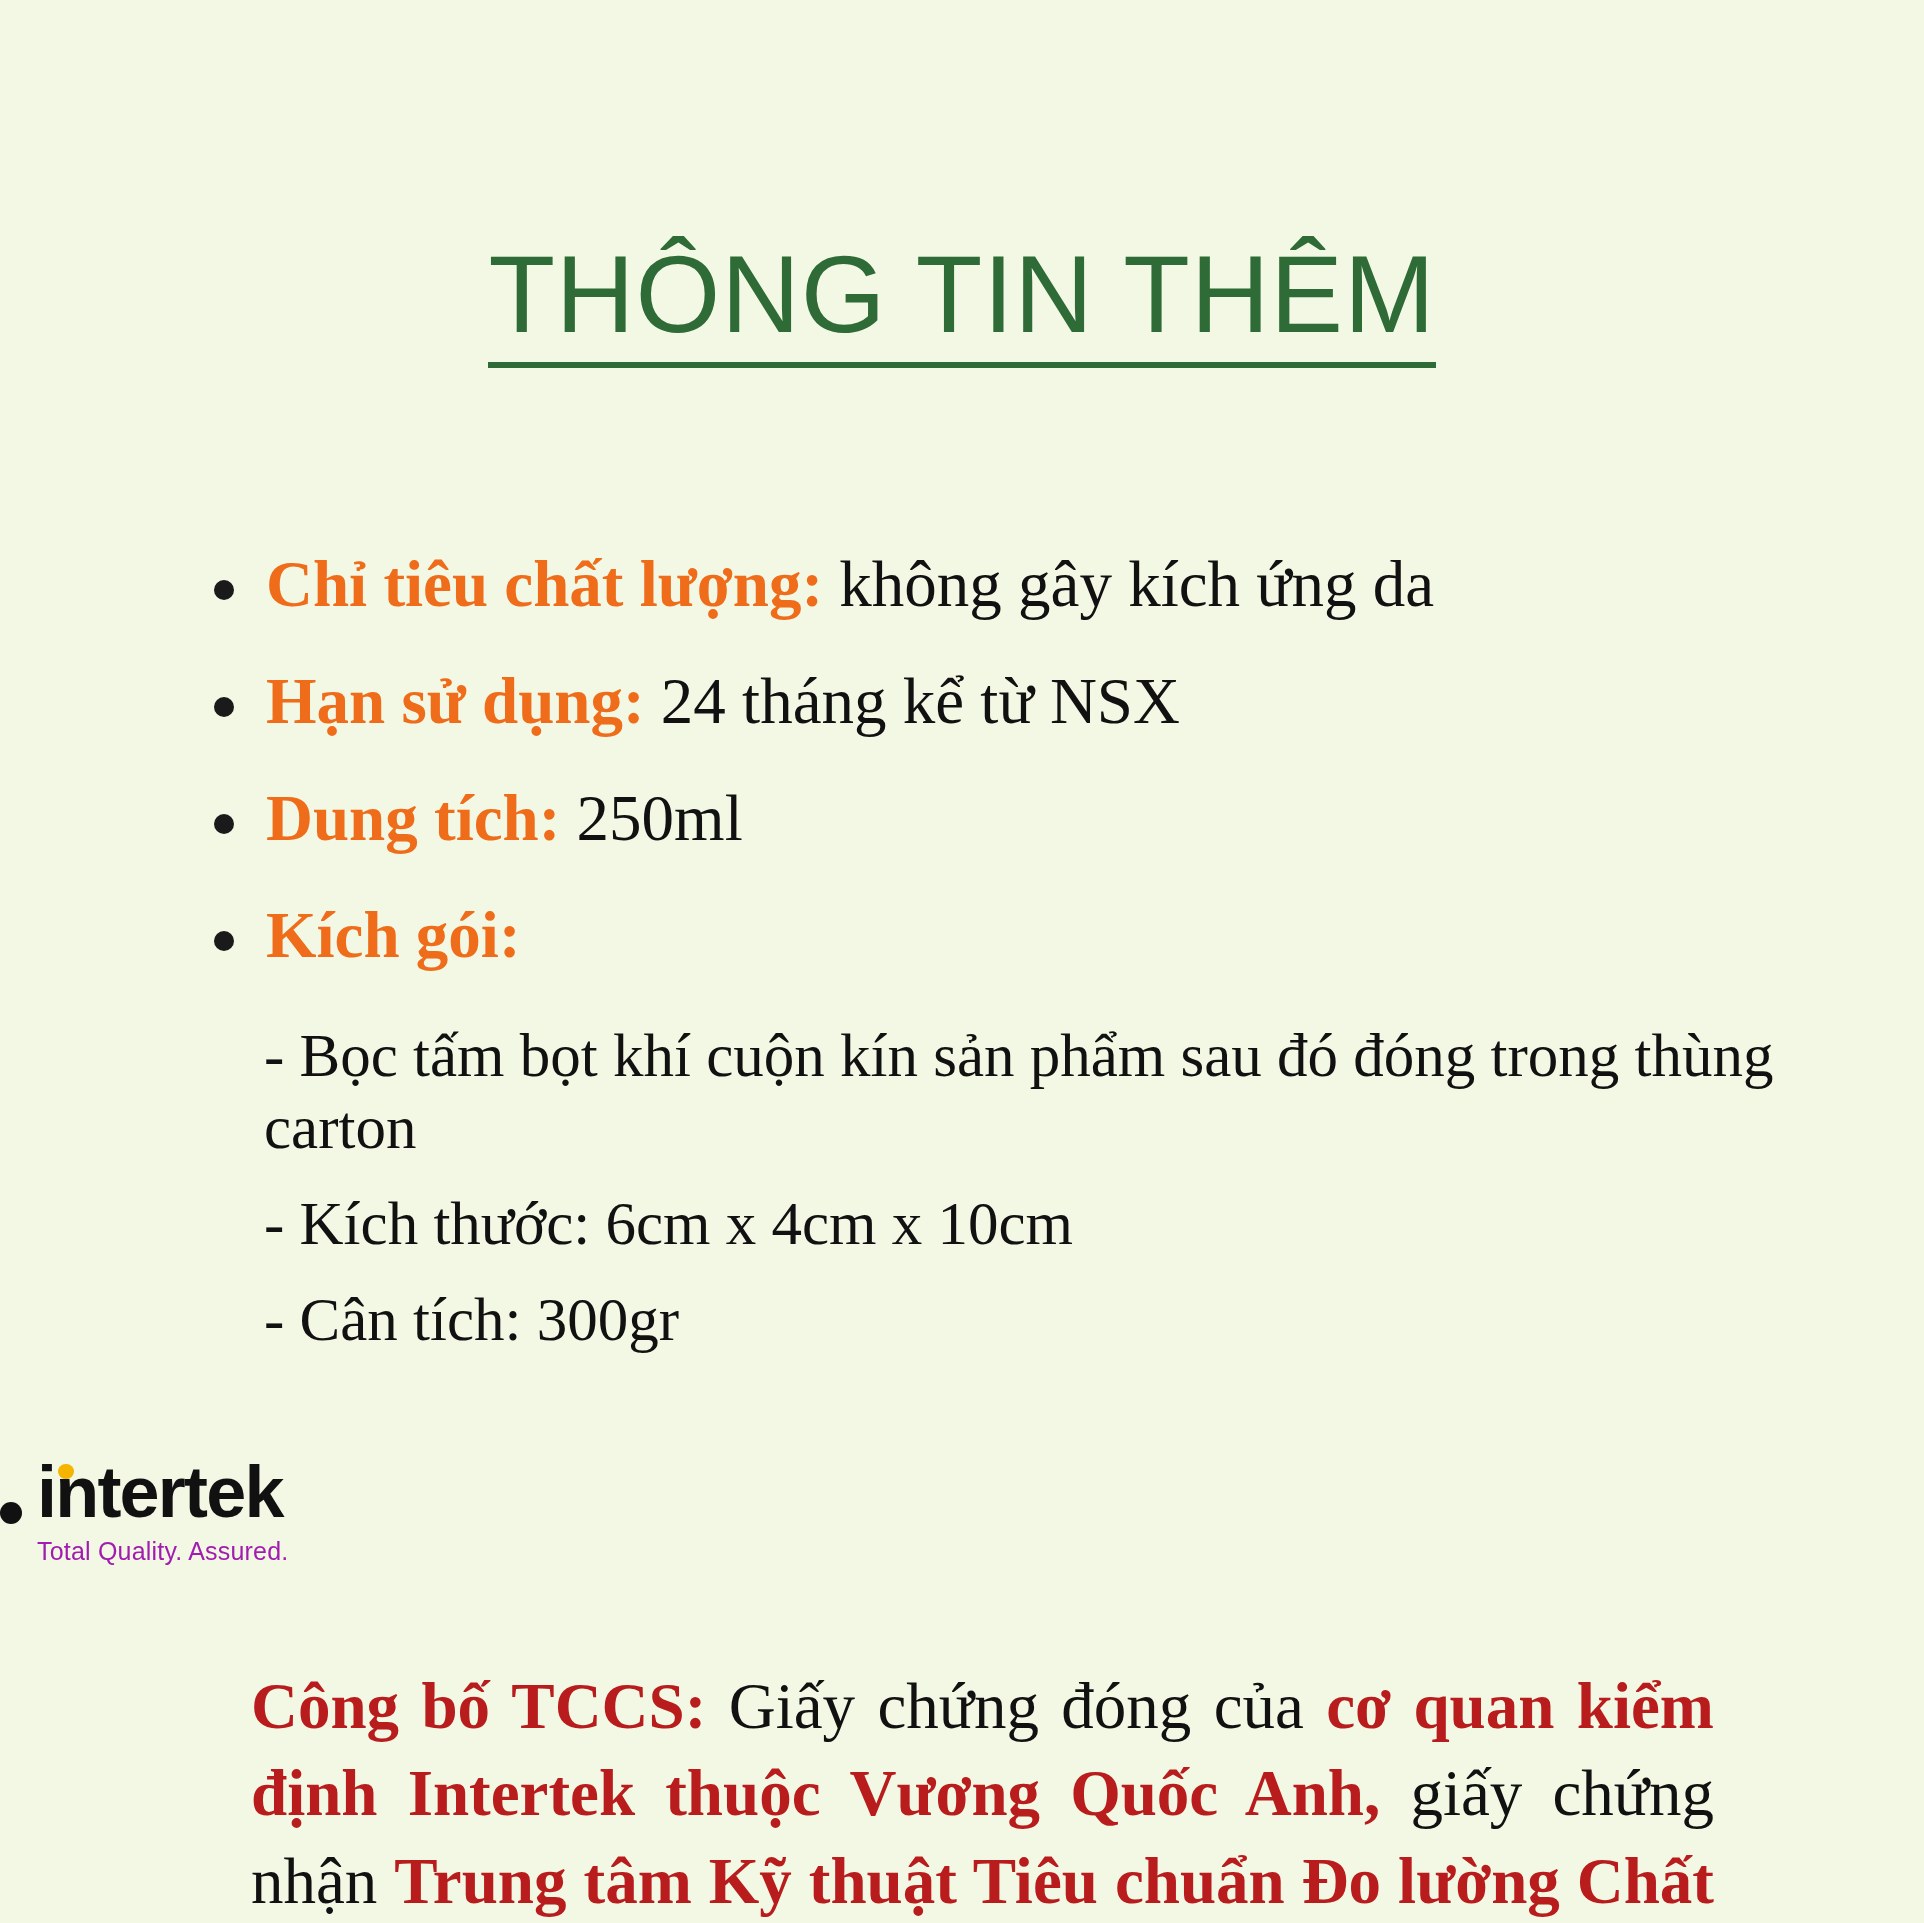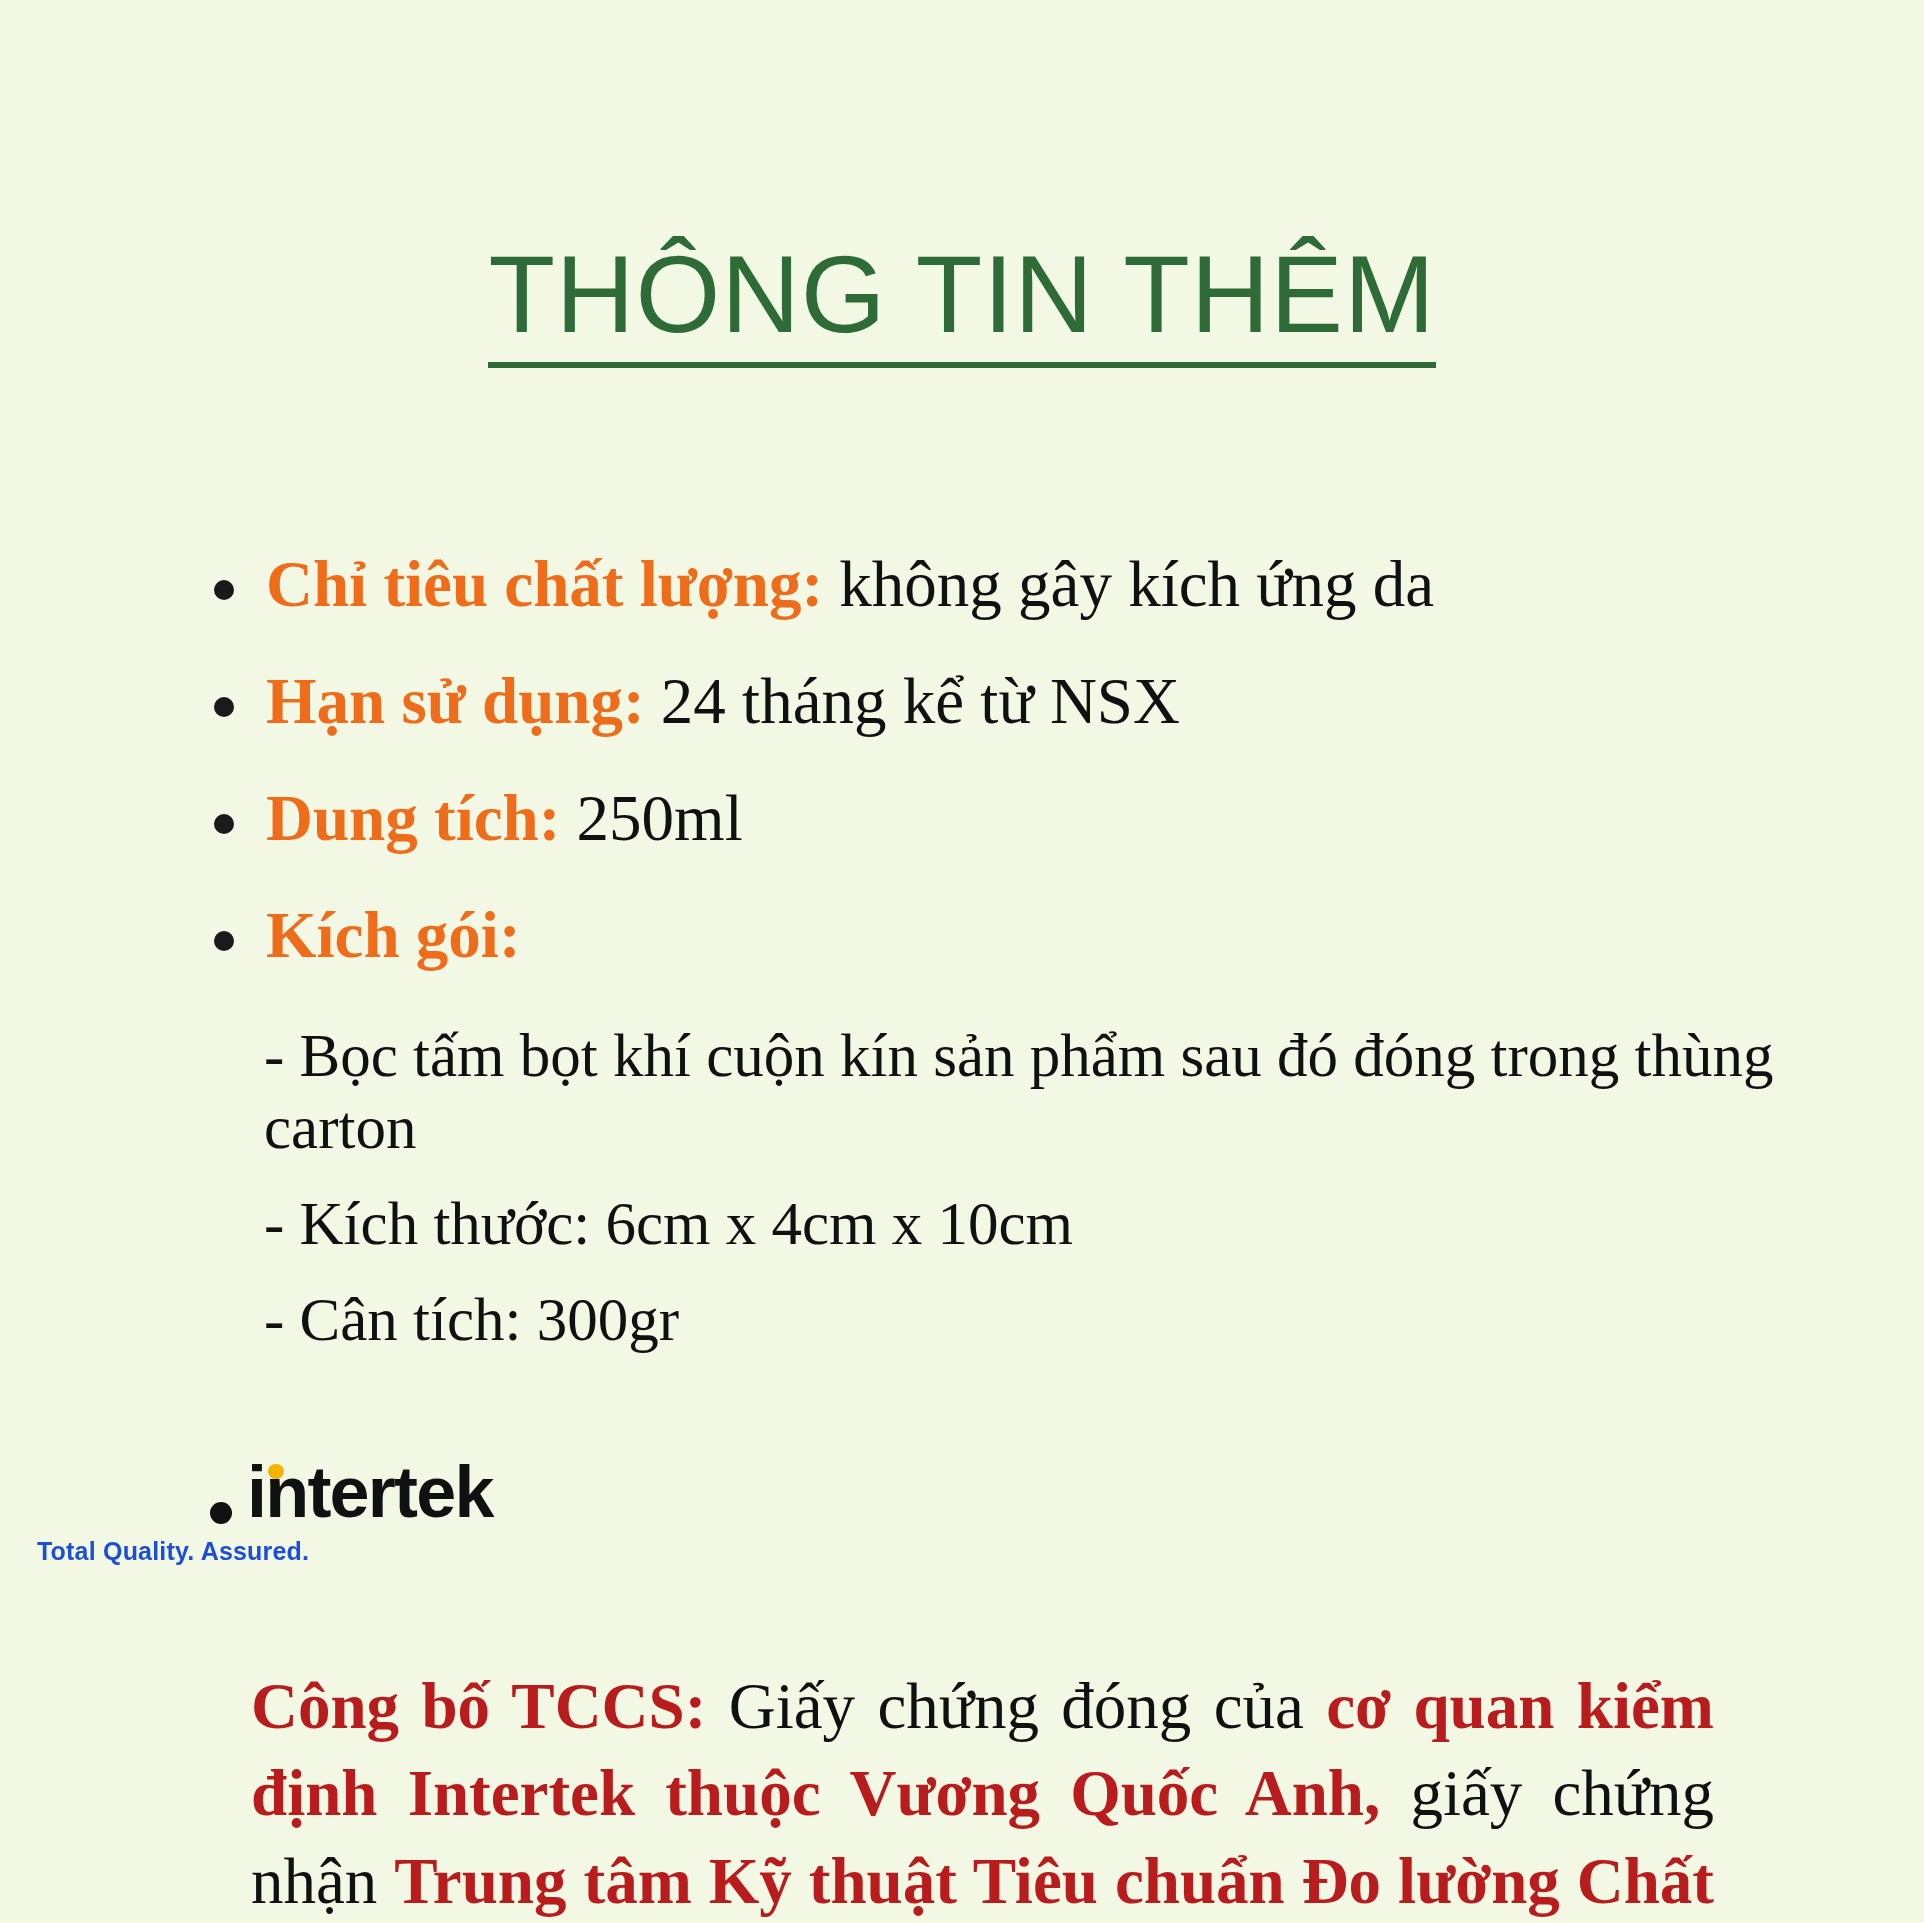--- a/index.html
+++ b/index.html
@@ -80,21 +80,20 @@
     color: #111111;
     max-width: 1532px;
   }
   .sub-line {
     margin-bottom: 24px;
   }
 
   
   .logo-block {
     margin-top: 100px;
-    padding-left: 210px;
     position: relative;
     height: 118px;
   }
   .logo-row {
     position: relative;
     height: 76px;
   }
   .logo-dot {
     position: absolute;
     left: 0;
@@ -122,23 +121,23 @@
     width: 15.7px;
     height: 15.7px;
     border-radius: 50%;
     background: #f4b400;
   }
   .logo-tag {
     position: absolute;
     left: 37px;
     top: 81px;
     font-family: "Liberation Sans", sans-serif;
-    font-weight: 700;
+    font-weight: 400;
     font-size: 25px;
-    color: #1d4ed8;
+    color: #a21caf;
     letter-spacing: 0.2px;
   }
 
   
   .cert {
     margin: 89px 0 0 0;
     padding: 0 210px 0 251px;
     font-size: 65px;
     line-height: 1.34;
     color: #111111;

